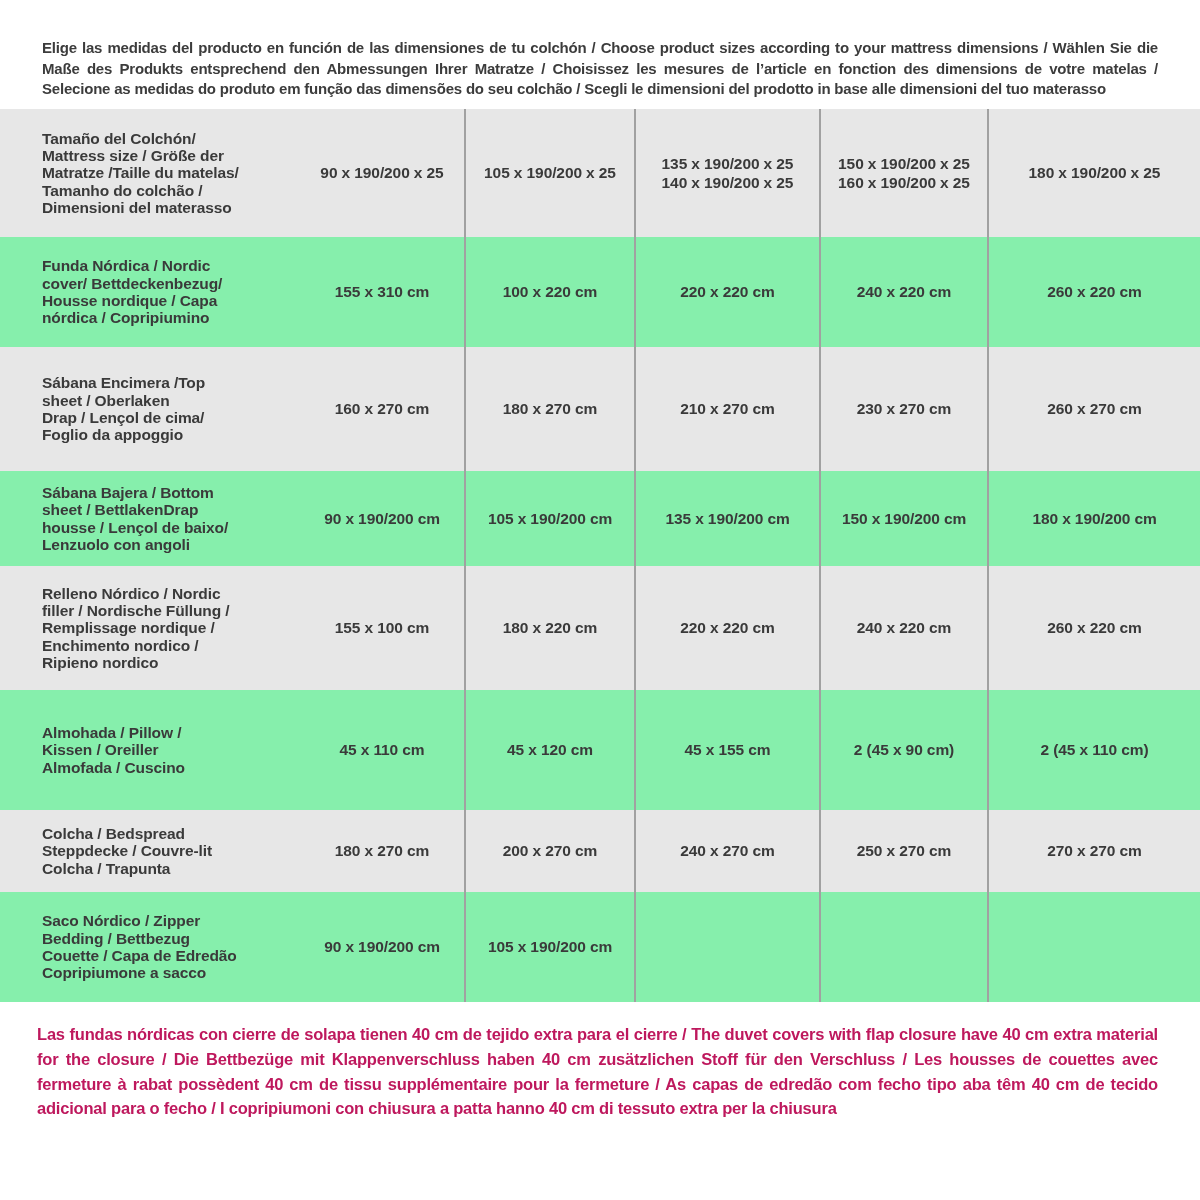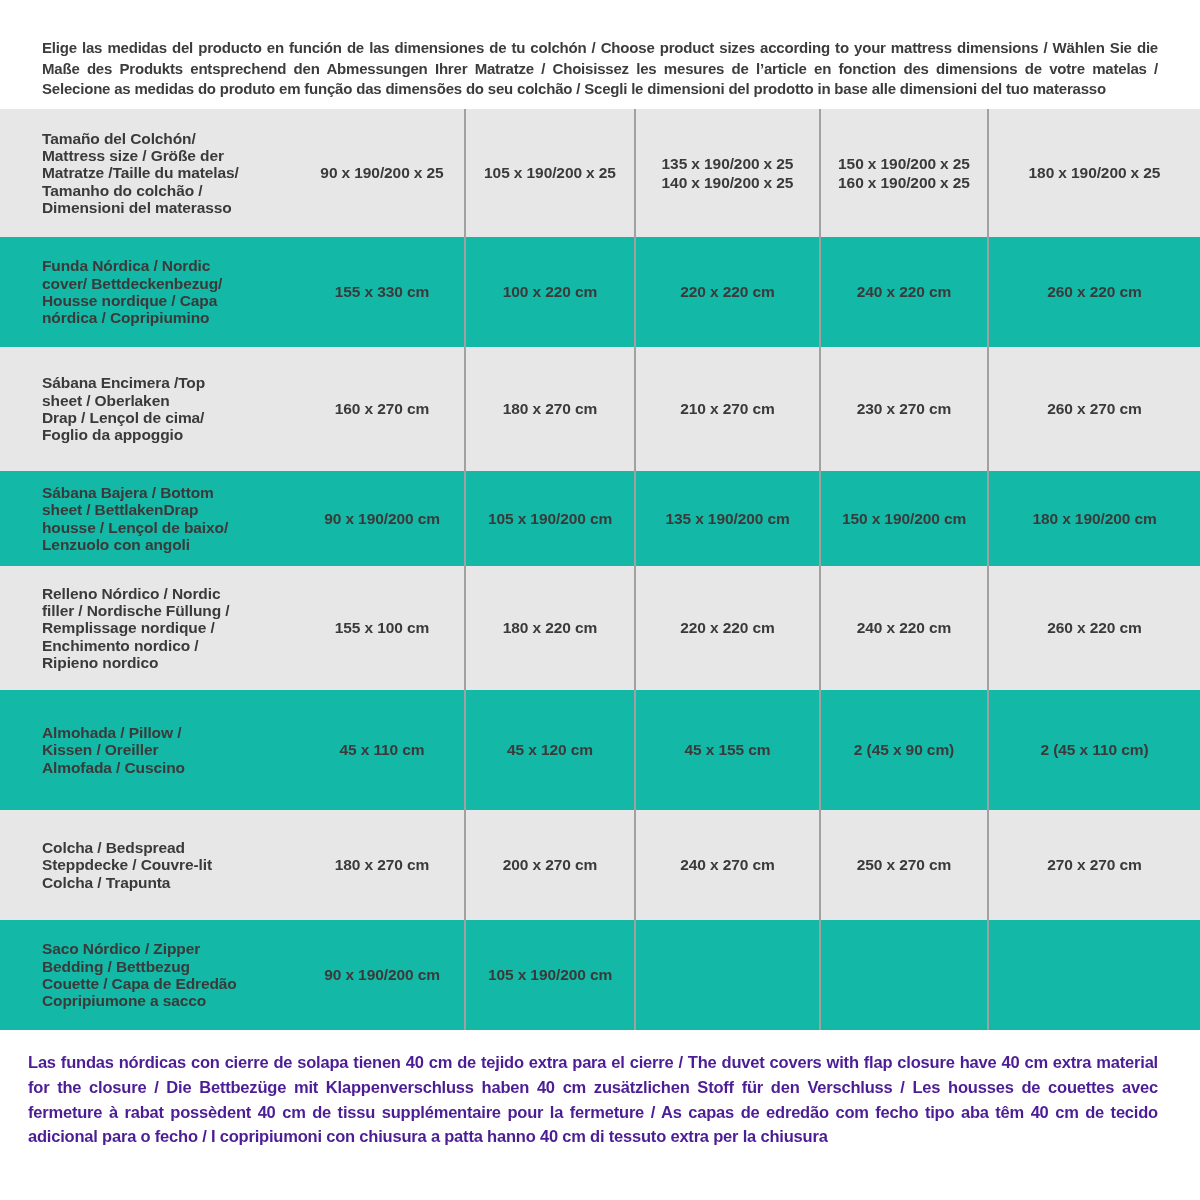--- a/index.html
+++ b/index.html
@@ -53,38 +53,38 @@
   }
   td.val {
     text-align: center;
     line-height: 1.25;
     letter-spacing: -0.1px;
   }
   td.val + td.val {
     border-left: 2px solid #a1a1a1;
   }
   tr.shaded { background: #e7e7e7; }
-  tr.plain  { background: #14b8a6; }
+  tr.plain  { background: #86efac; }
 
   tr.row-0 { height: 128px; }
   tr.row-1 { height: 110px; }
   tr.row-2 { height: 124px; }
   tr.row-3 { height: 95px; }
   tr.row-4 { height: 124px; }
   tr.row-5 { height: 120px; }
-  tr.row-6 { height: 110px; }
+  tr.row-6 { height: 82px; }
   tr.row-7 { height: 110px; }
 
   .footnote {
-    margin: 20px 42px 0 28px;
+    margin: 20px 42px 0 37px;
     font-size: 16.5px;
     line-height: 1.5;
     text-align: justify;
     letter-spacing: -0.2px;
-    color: #4c1d95;
+    color: #be185d;
   }
 </style>
 </head>
 <body>
 
 <div class="page">
 
   <p class="intro">Elige las medidas del producto en función de las dimensiones de tu colchón / Choose product sizes according to your mattress dimensions / Wählen Sie die Maße des Produkts entsprechend den Abmessungen Ihrer Matratze / Choisissez les mesures de l’article en fonction des dimensions de votre matelas / Selecione as medidas do produto em função das dimensões do seu colchão / Scegli le dimensioni del prodotto in base alle dimensioni del tuo materasso</p>
 
   <table class="size-table">
@@ -109,21 +109,21 @@
 140 x 190/200 x 25</td>
         <td class="val">150 x 190/200 x 25
 160 x 190/200 x 25</td>
         <td class="val">180 x 190/200 x 25</td>
       </tr>
       <tr class="row-1 plain">
         <td class="lbl">Funda Nórdica /  Nordic
 cover/ Bettdeckenbezug/
 Housse nordique  / Capa
 nórdica / Copripiumino</td>
-        <td class="val">155 x 330 cm</td>
+        <td class="val">155 x 310 cm</td>
         <td class="val">100 x 220 cm</td>
         <td class="val">220 x 220 cm</td>
         <td class="val">240 x 220 cm</td>
         <td class="val">260 x 220 cm</td>
       </tr>
       <tr class="row-2 shaded">
         <td class="lbl">Sábana Encimera /Top
 sheet / Oberlaken
 Drap / Lençol de cima/
 Foglio da appoggio</td>

